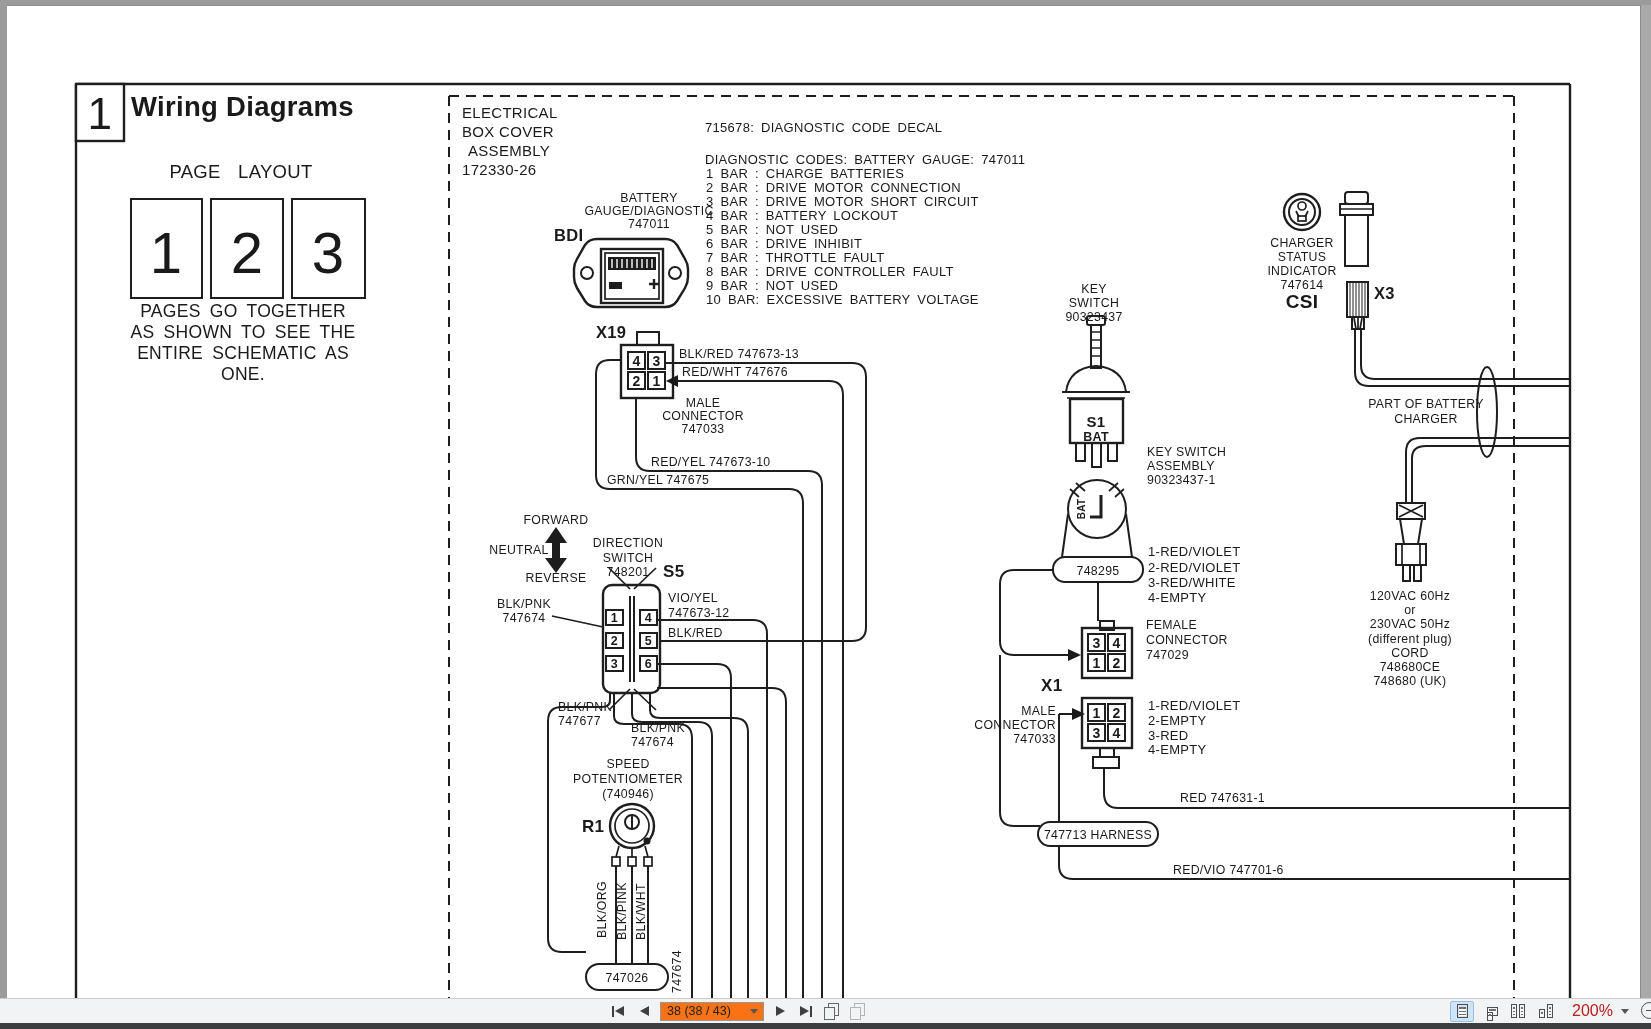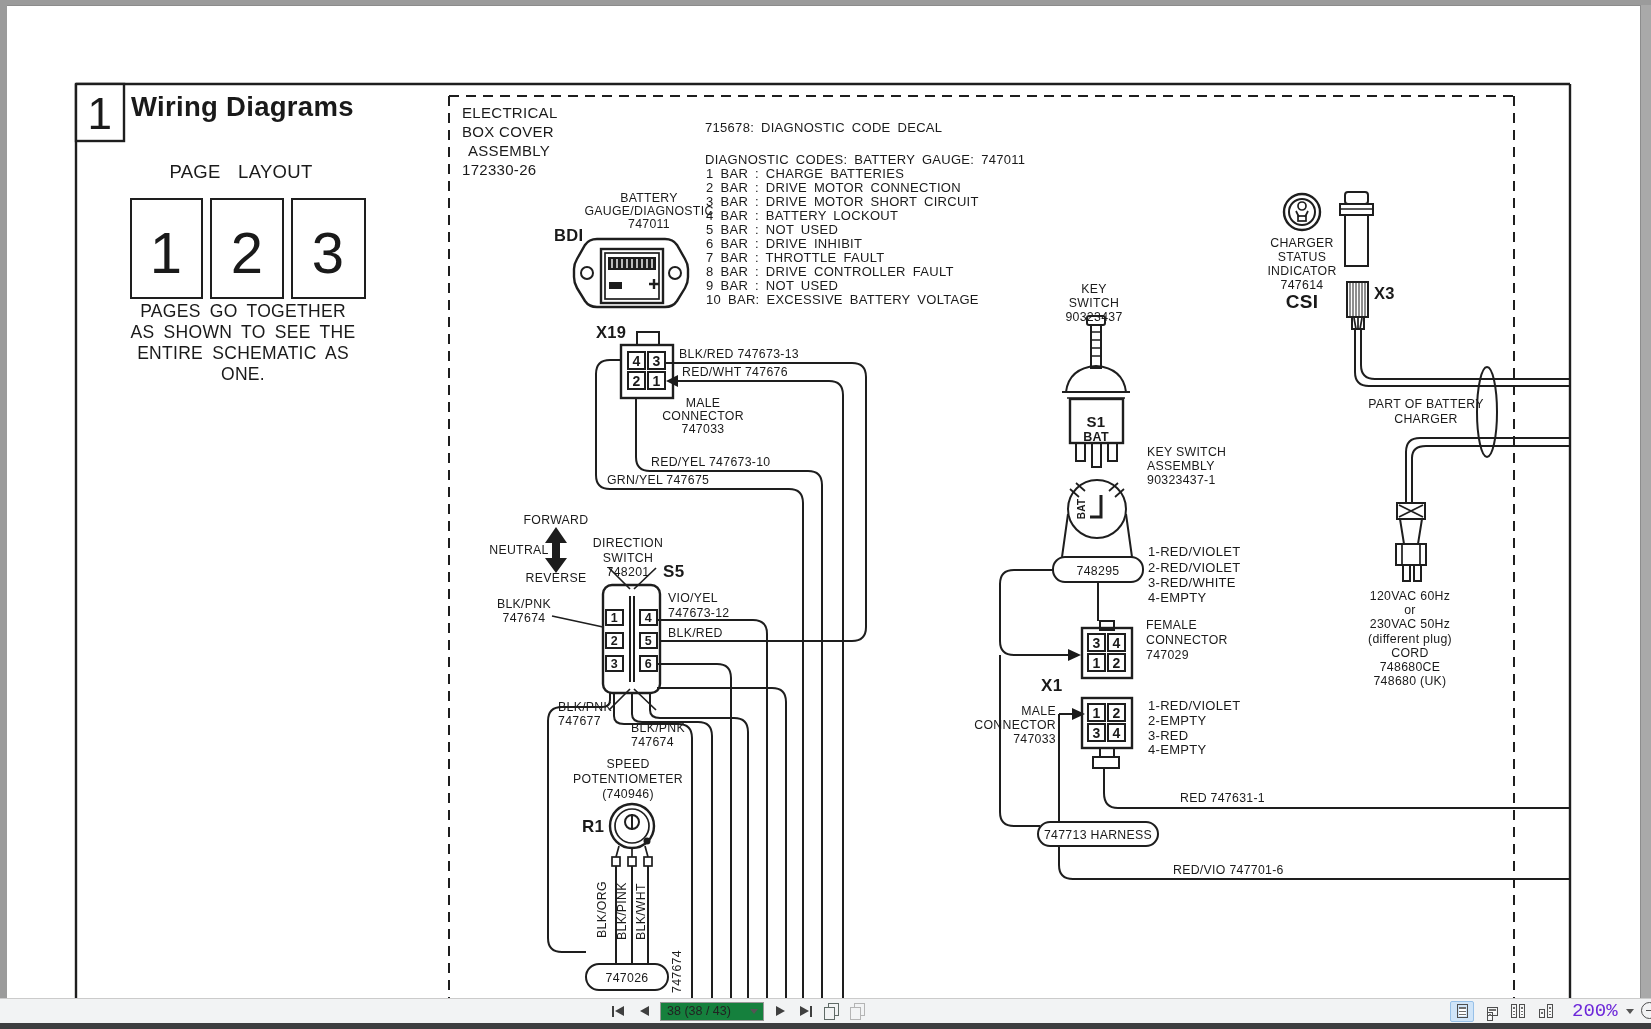--- a/index.html
+++ b/index.html
@@ -18,34 +18,34 @@
   .b{font-weight:bold;}
   
   #toolbar{position:absolute;left:0;top:998px;width:1651px;height:24px;background:#f2f3f4;border-top:1px solid #cbcbcb;}
   #bottom-strip{position:absolute;left:0;top:1023px;width:1651px;height:6px;background:#3d3e40;}
   .tb-cluster{position:absolute;top:0;height:24px;display:flex;align-items:center;gap:6px;}
   .tb-btn{display:flex;align-items:center;justify-content:center;gap:1px;height:20px;min-width:20px;
     background:transparent;border:none;padding:0 2px;cursor:pointer;}
   .tri-l{width:0;height:0;border-top:5px solid transparent;border-bottom:5px solid transparent;border-right:9px solid #3f3f3f;}
   .tri-r{width:0;height:0;border-top:5px solid transparent;border-bottom:5px solid transparent;border-left:9px solid #3f3f3f;}
   .bar-v{width:2.5px;height:11px;background:#3f3f3f;}
-  #page-combo{display:flex;align-items:center;width:104px;height:19px;background:#15803d;border:1px solid #979797;
+  #page-combo{display:flex;align-items:center;width:104px;height:19px;background:#f97316;border:1px solid #979797;
     font-size:12.5px;color:#222;padding-left:6px;box-sizing:border-box;}
   #page-combo .caret{margin-left:auto;margin-right:5px;width:0;height:0;border-left:4px solid transparent;border-right:4px solid transparent;border-top:5px solid #555;}
   .copy-ic{position:relative;width:16px;height:16px;}
   .copy-ic .back{position:absolute;left:4px;top:0;width:9px;height:11px;border:1.6px solid #5f6a66;background:#f2f3f4;}
   .copy-ic .front{position:absolute;left:0;top:4px;width:9px;height:11px;border:1.6px solid #5f6a66;background:#f2f3f4;}
   .copy-ic.dim .back,.copy-ic.dim .front{border-color:#b4b4b4;}
   .view-btn{width:24px;height:21px;display:flex;align-items:center;justify-content:center;gap:2px;
     background:transparent;border:1px solid transparent;border-radius:2px;padding:0;cursor:pointer;}
   .view-btn.active{background:#cfe4f8;border-color:#97c0e8;}
   .mini-page{width:11px;height:14px;border:1.5px solid #4e4e4e;box-sizing:border-box;background:#fff;
     background-image:repeating-linear-gradient(to bottom,transparent 0 2px,#6f6f6f 2px 3.2px);background-clip:content-box;padding:1.5px 1px;}
   .mini-page.half{width:6px;}
-  #zoom-label{font-size:19px;color:#6d28d9;font-family:Liberation Mono, monospace;}
+  #zoom-label{font-size:16px;color:#b91c1c;}
   .caret-d{width:0;height:0;border-left:4px solid transparent;border-right:4px solid transparent;border-top:5px solid #555;}
   #zoom-out-btn{position:absolute;left:1641px;top:3px;width:17px;height:17px;border:1.6px solid #4e4e4e;border-radius:50%;
     background:transparent;display:flex;align-items:center;justify-content:center;padding:0;}
   #zoom-out-btn .minus{width:8px;height:1.8px;background:#4e4e4e;}
 </style>
 </head>
 <body>
 
 <div id="stage">
   <div id="page-bg"></div>

